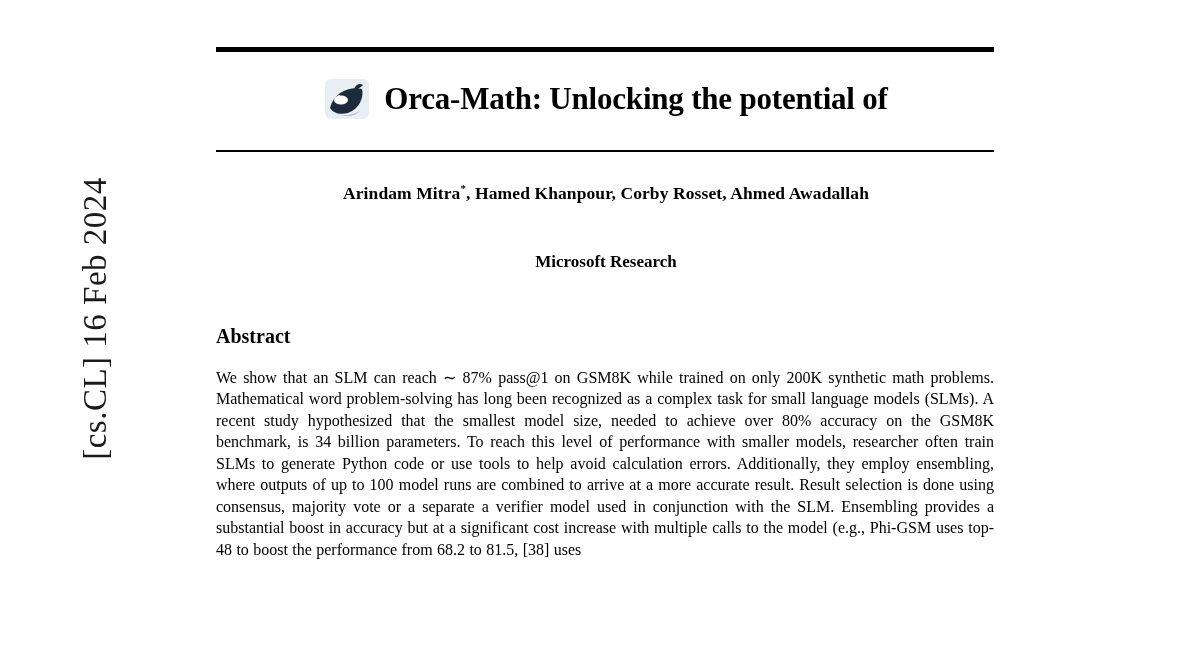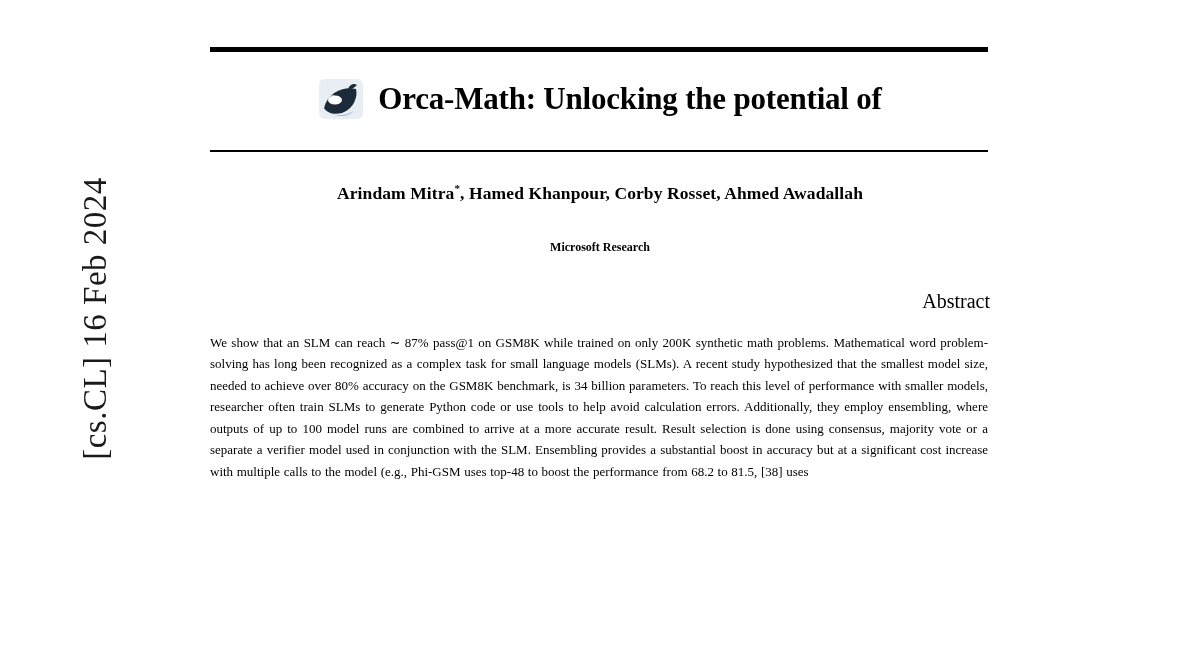--- a/index.html
+++ b/index.html
@@ -35,21 +35,21 @@
     font-family: "Liberation Serif", serif;
     font-size: 33px;
     letter-spacing: 0.5px;
     white-space: nowrap;
     color: #1a1a1a;
   }
 
   
   .page {
     position: absolute;
-    left: 210px;
+    left: 216px;
     top: 0px;
     width: 780px;
     height: 648px;
   }
 
   .rule-top {
     margin-top: 47px;
     height: 5px;
     background: #000000;
     width: 778px;
@@ -94,36 +94,36 @@
     font-size: 17.5px;
     font-weight: bold;
     letter-spacing: 0.1px;
   }
   .authors sup {
     font-size: 11px;
     vertical-align: super;
   }
 
   .affiliation {
-    margin-top: 36px;
+    margin-top: 48px;
     text-align: center;
-    font-size: 12px;
+    font-size: 17px;
     font-weight: bold;
   }
 
   .abstract-head {
-    margin-top: 35px;
-    text-align: right;
+    margin-top: 53px;
+    text-align: left;
     font-size: 20px;
-    font-weight: normal;
+    font-weight: bold;
   }
 
   .abstract-body {
     margin-top: 19px;
-    font-size: 13px;
+    font-size: 16px;
     line-height: 21.5px;
     text-align: justify;
     width: 778px;
     word-spacing: 0.4px;
   }
   .abstract-body p { margin: 0; }
 </style>
 </head>
 <body>
 

